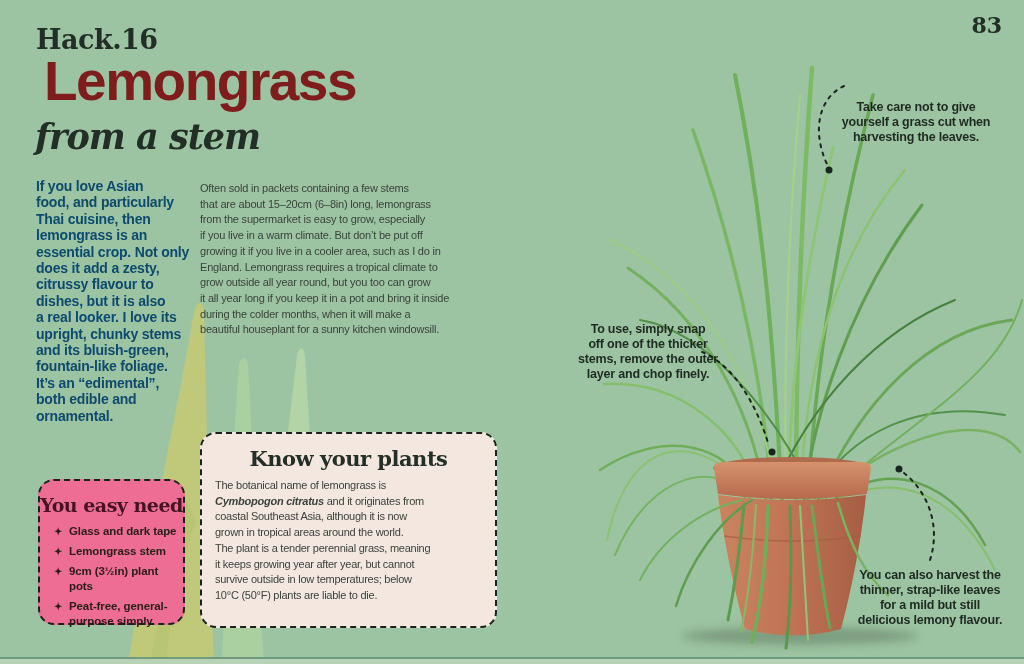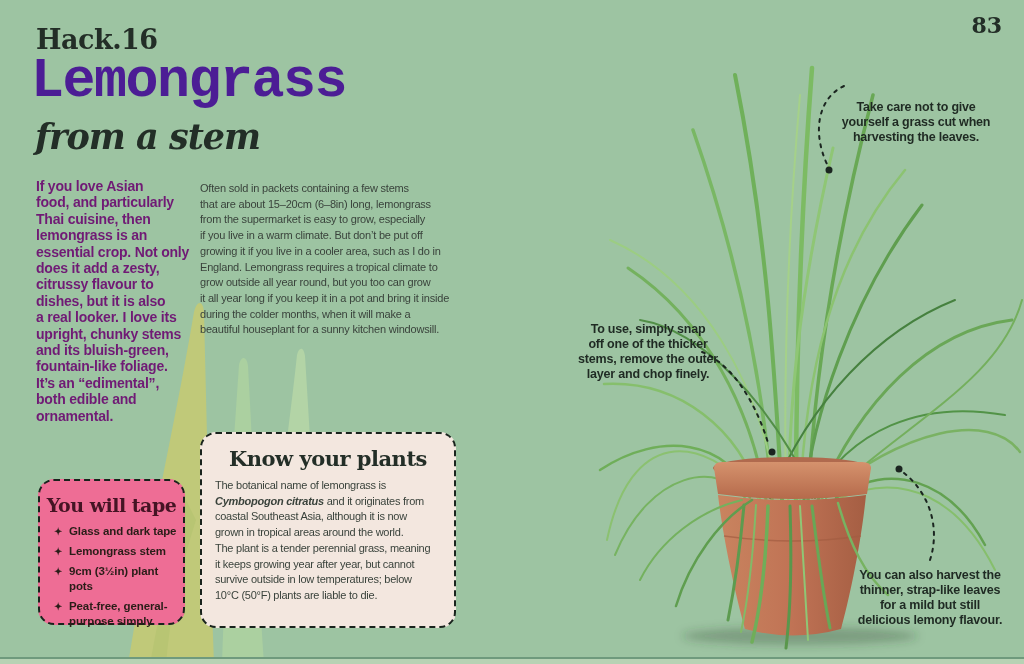--- a/index.html
+++ b/index.html
@@ -11,38 +11,38 @@
   }
   svg{display:block;}
   .abs{position:absolute;}
   
   .kicker{
     left:36px;top:24px;
     font-family:"DejaVu Serif",serif;font-weight:700;
     font-size:27px;letter-spacing:-0.5px;color:#232e27;
   }
   .title{
-    left:31px;top:54px;
-    font-family:Liberation Mono, monospace;font-weight:700;
-    font-size:55px;letter-spacing:-1.5px;line-height:1;color:#4c1d95;
+    left:44px;top:54px;
+    font-family:Liberation Sans, sans-serif;font-weight:700;
+    font-size:55px;letter-spacing:-1.5px;line-height:1;color:#7f1d1d;
   }
   .subtitle{
     left:35px;top:116px;
     font-family:"DejaVu Serif",serif;font-weight:700;font-style:italic;
     font-size:35px;letter-spacing:-1px;color:#232e27;
   }
   .pageno{
     right:22px;top:12px;
     font-family:"DejaVu Serif",serif;font-weight:700;font-size:22px;color:#232e27;
   }
   
   .intro{
     left:36px;top:178px;width:175px;
     font-weight:700;font-size:14px;line-height:16.4px;letter-spacing:-0.2px;
-    white-space:pre;color:#701a75;
+    white-space:pre;color:#0c4a6e;
   }
   .bodycol{
     left:200px;top:181px;
     font-size:11px;line-height:15.7px;letter-spacing:-0.2px;
     white-space:pre;color:#39423b;
   }
   
   .box{
     border:2px dashed #19231d;border-radius:16px;box-sizing:border-box;
   }
@@ -54,21 +54,21 @@
     text-align:center;margin-top:13px;
     font-family:"DejaVu Serif",serif;font-weight:700;font-size:19px;
     color:#451424;letter-spacing:-0.5px;
   }
   .need-list{margin:8px 0 0 14px;}
   .need-item{display:flex;margin-bottom:5px;
     font-weight:700;font-size:11.5px;line-height:15px;letter-spacing:-0.1px;color:#2a1d18;}
   .need-item .bullet{width:15px;flex:0 0 15px;font-size:10px;}
   .need-item .need-label{white-space:pre-line;}
   .creambox{
-    left:200px;top:432px;width:256px;height:196px;
+    left:200px;top:432px;width:297px;height:196px;
     background:#f3e7df;
   }
   .creambox .box-title{
     text-align:center;margin-top:12px;
     font-family:"DejaVu Serif",serif;font-weight:700;font-size:21px;
     color:#232e27;letter-spacing:-0.5px;
   }
   .creambox .know-text{
     margin:7px 0 0 13px;
     font-size:11px;line-height:15.7px;letter-spacing:-0.25px;
@@ -204,21 +204,21 @@
 from the supermarket is easy to grow, especially
 if you live in a warm climate. But don’t be put off
 growing it if you live in a cooler area, such as I do in
 England. Lemongrass requires a tropical climate to
 grow outside all year round, but you too can grow
 it all year long if you keep it in a pot and bring it inside
 during the colder months, when it will make a
 beautiful houseplant for a sunny kitchen windowsill.</div>
 
   <div class="abs layer2 box pinkbox">
-    <div class="box-title">You will tape</div>
+    <div class="box-title">You easy need</div>
     <div class="need-list">
       <div class="need-item">
         <span class="bullet">✦</span>
         <span class="need-label">Glass and dark tape</span>
       </div>
       <div class="need-item">
         <span class="bullet">✦</span>
         <span class="need-label">Lemongrass stem</span>
       </div>
       <div class="need-item">

